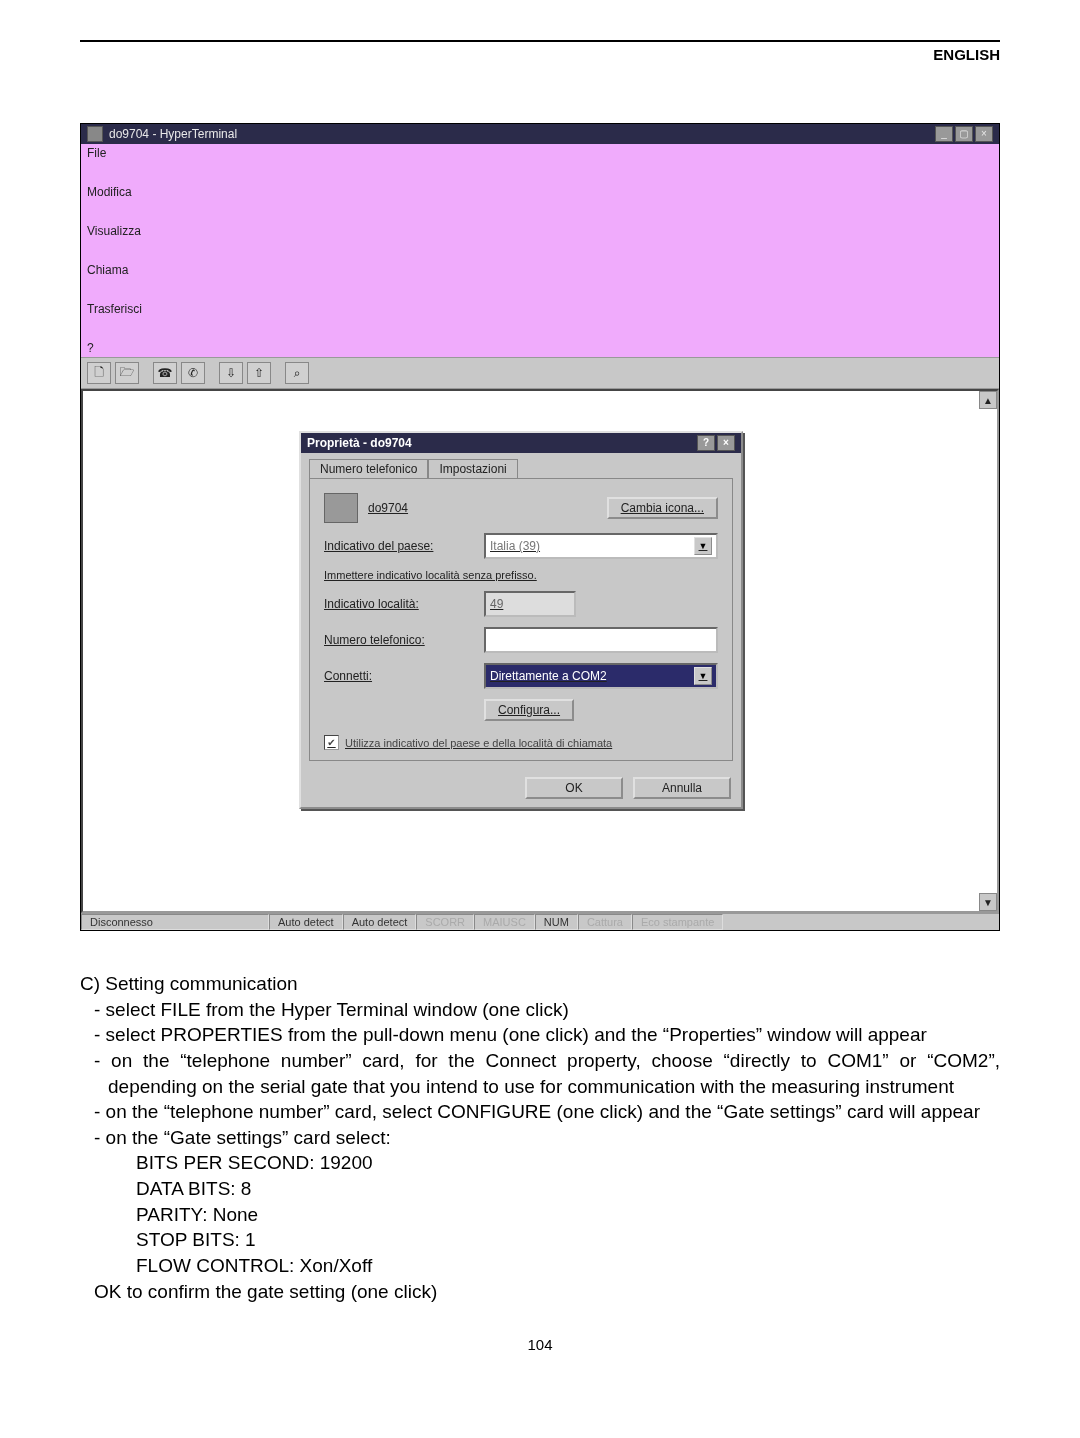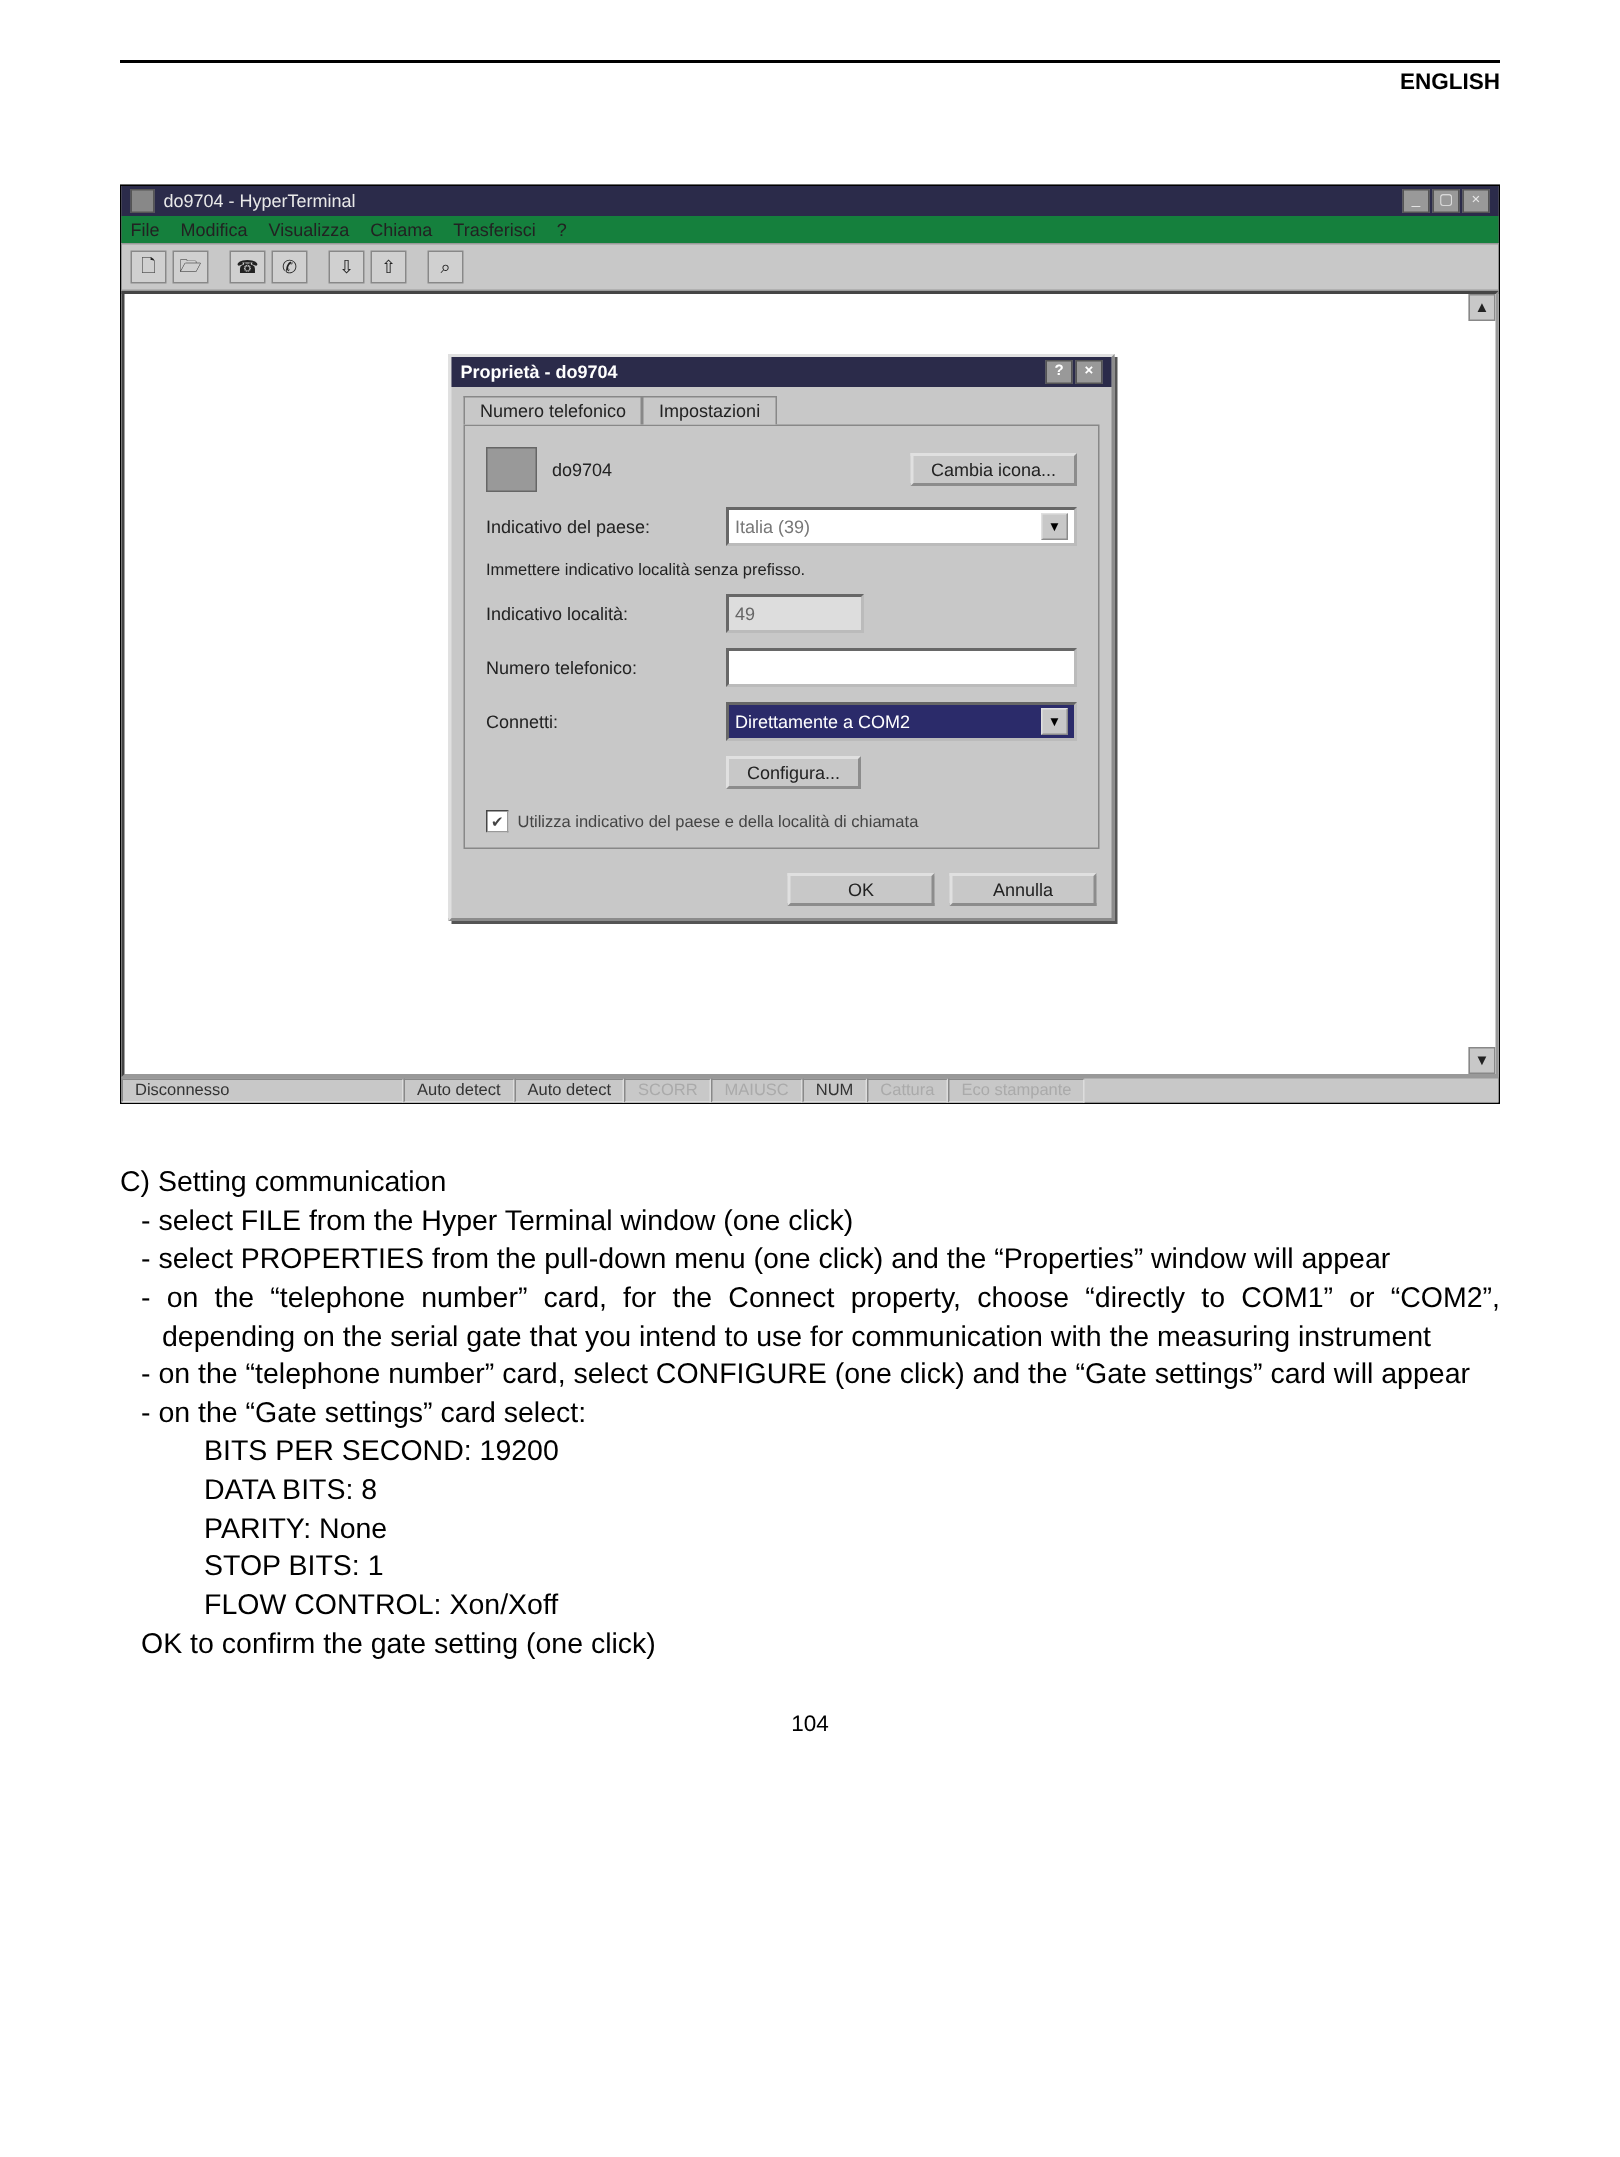--- a/index.html
+++ b/index.html
@@ -46,25 +46,26 @@
   .ht-title-icon {
     width:14px; height:14px; background:#888; border:1px solid #555;
   }
   .ht-ctrl-btns { display:flex; gap:2px; }
   .ht-ctrl-btn {
     width:16px; height:14px; background:#999; border:1px solid #555;
     display:flex; align-items:center; justify-content:center;
     font-size:10px; line-height:10px;
   }
   .ht-menubar {
-    background:#15803d;
+    background:#f0abfc;
     padding:2px 6px;
     display:flex;
-    gap:14px;
-    font-size:12px;
+    gap:25px;
+    font-size:12px;
+    flex-direction:column;
   }
   .ht-toolbar {
     background:#c8c8c8;
     padding:4px 6px;
     display:flex;
     gap:4px;
     border-top:1px solid #999;
     border-bottom:1px solid #999;
   }
   .tb-btn {
@@ -127,20 +128,21 @@
   .prop-tab.active {
     background:#c8c8c8;
     position:relative;
     z-index:2;
   }
   .prop-body {
     border:1px solid #888;
     margin:0 8px 8px 8px;
     padding:14px 14px 10px 14px;
     background:#c8c8c8;
+    text-decoration:underline;
   }
   .prop-row { display:flex; align-items:center; margin-bottom:10px; gap:10px; }
   .prop-icon {
     width:32px; height:28px;
     background:#999; border:1px solid #666;
   }
   .prop-name { font-size:12px; flex:0 0 90px; }
   .btn {
     padding:2px 12px;
     background:#c8c8c8;

